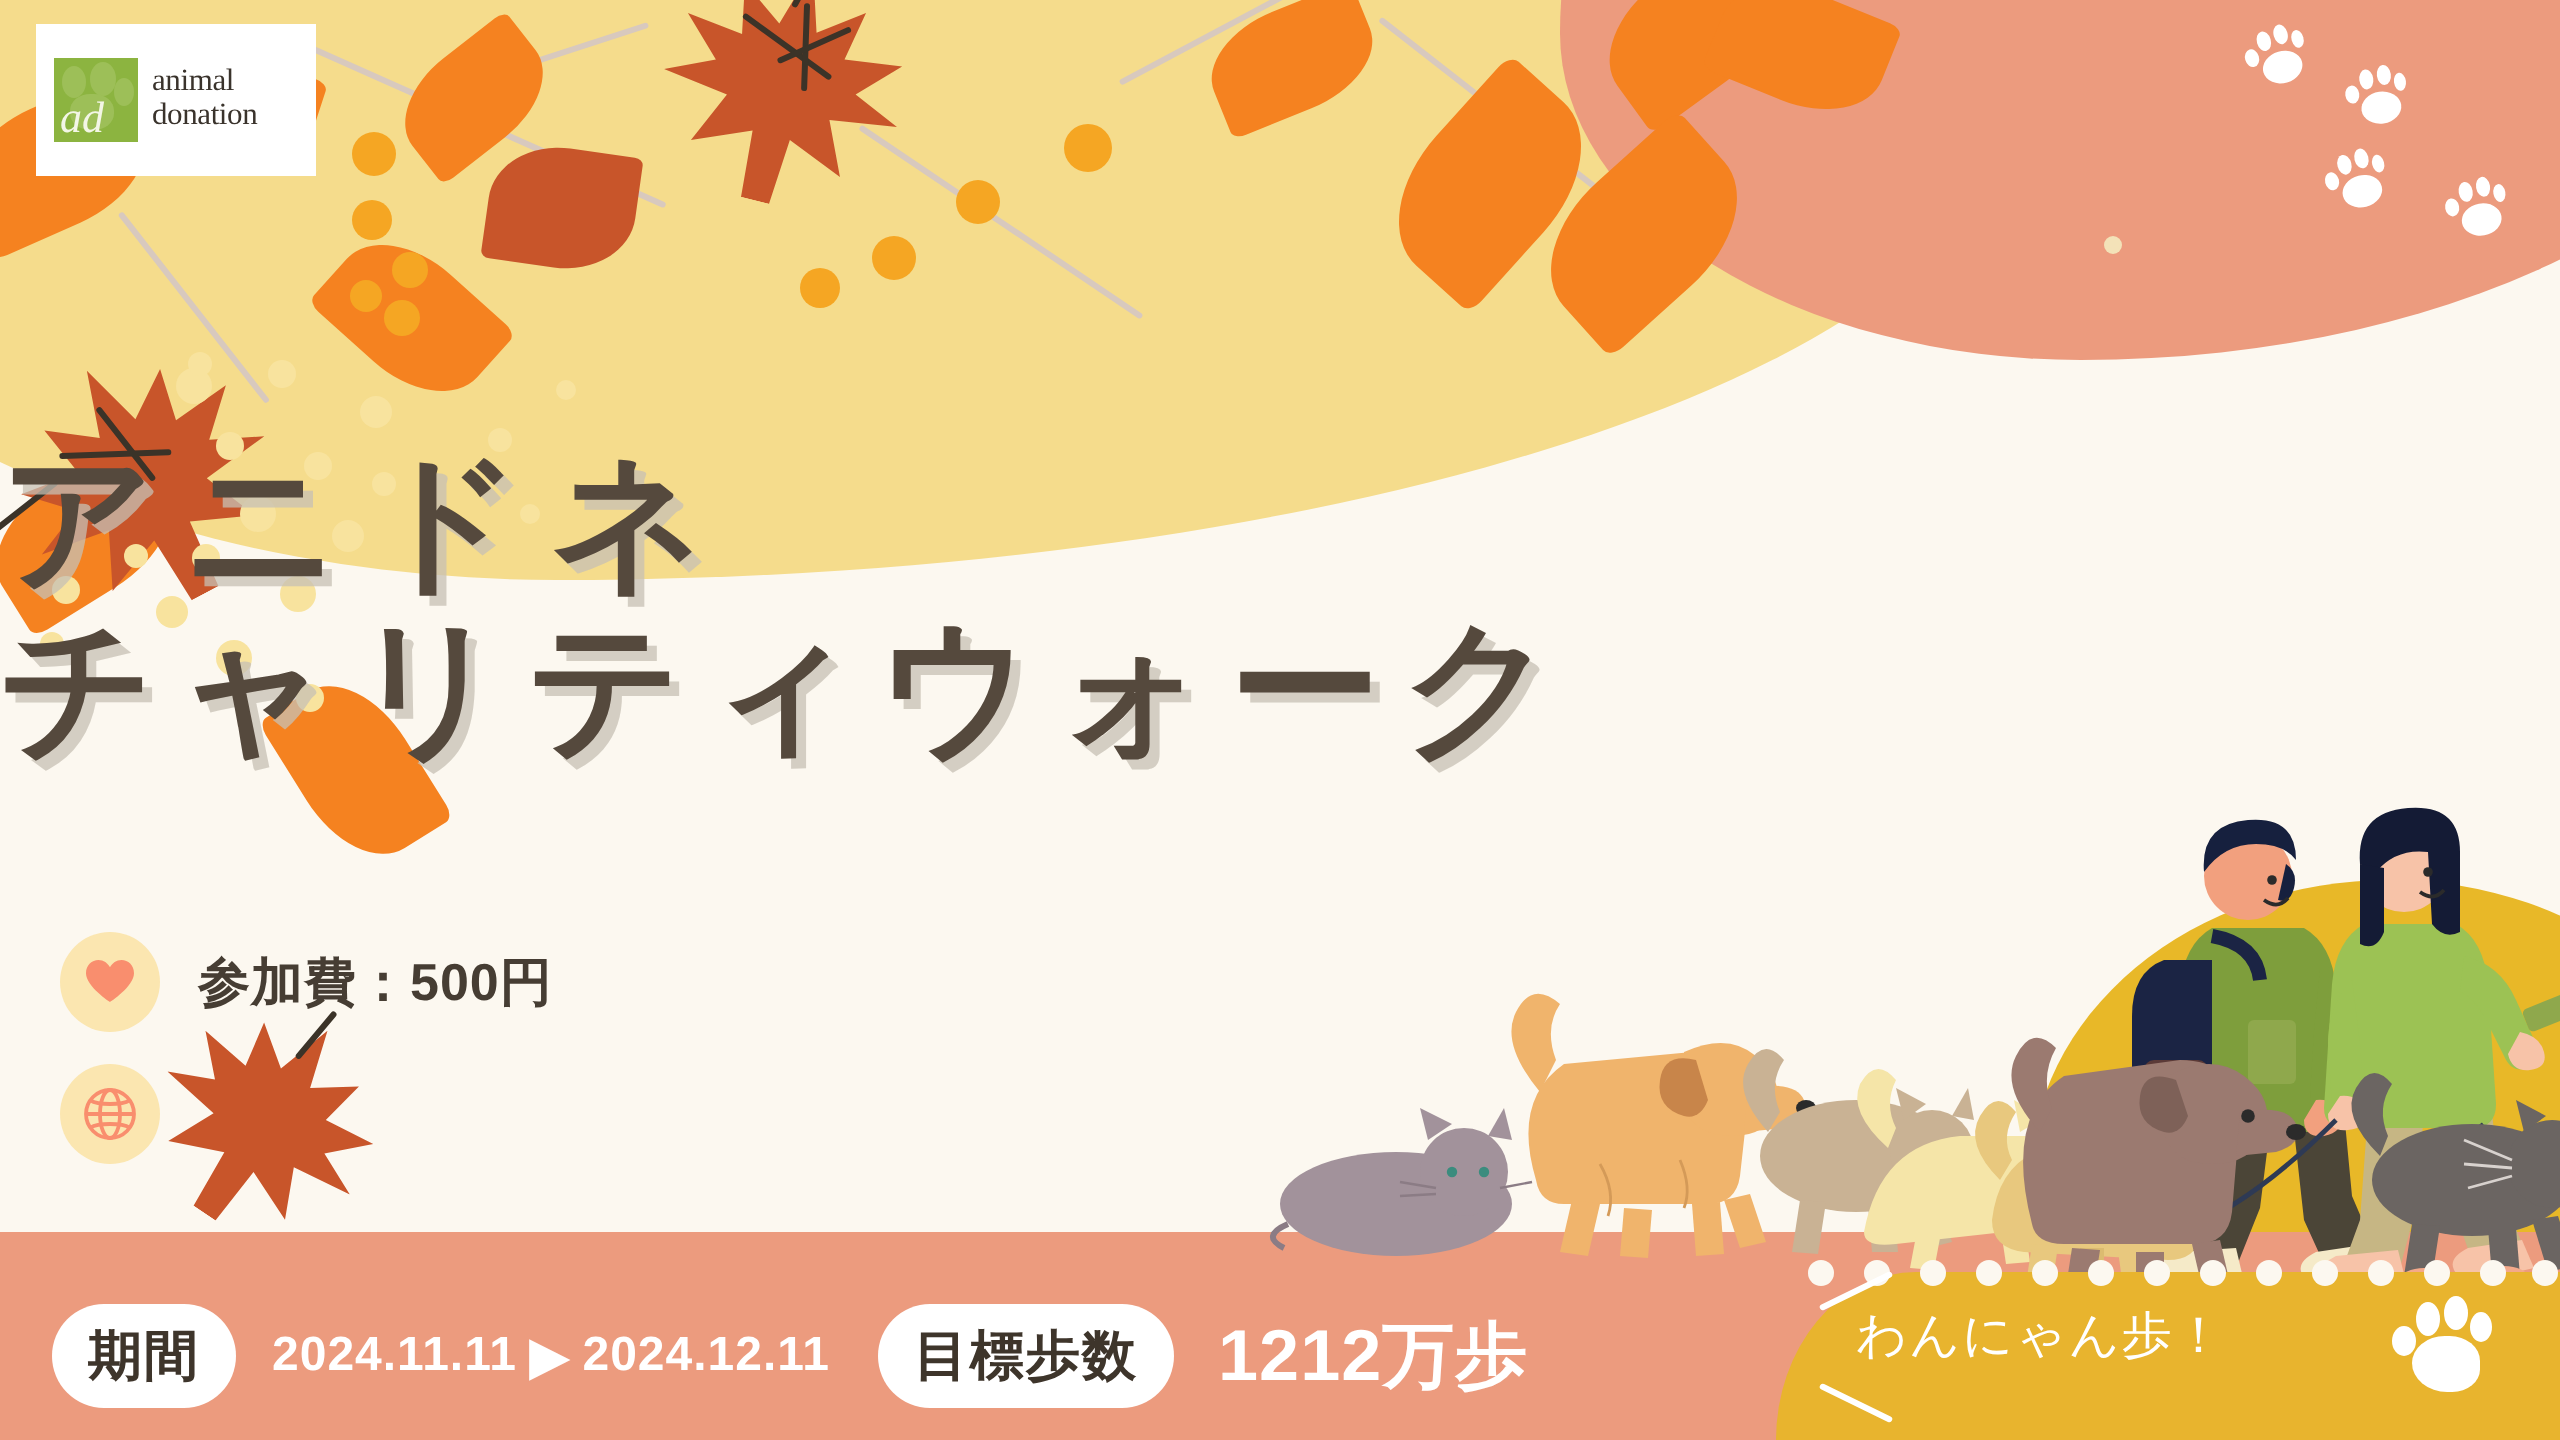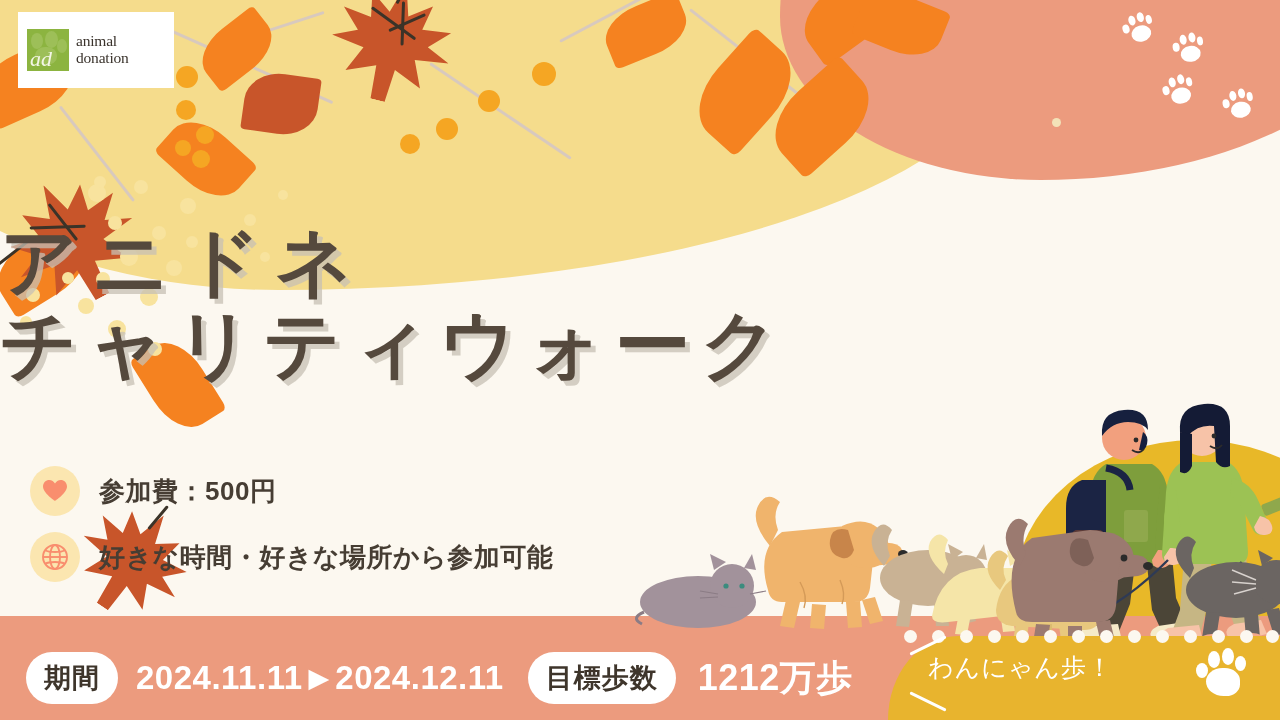--- a/index.html
+++ b/index.html
@@ -69,21 +69,21 @@
   }
   .maple-stem { position: absolute; background: #3B3328; border-radius: 2px; }
 
   
   .berry { position: absolute; border-radius: 50%; background: #F5A623; }
   .branch { position: absolute; background: #D8C9BE; border-radius: 2px; transform-origin: 0 50%; }
 
   
   #logo-card {
     position: absolute; left: 18px; top: 12px;
-    width: 156px; height: 76px;
+    width: 140px; height: 76px;
     background: #FFFFFF;
     display: flex; align-items: center; gap: 7px;
     padding: 0 8px 0 9px;
     z-index: 30;
   }
   #logo-mark {
     width: 42px; height: 42px; flex: none;
     background: #8CB440;
     position: relative; overflow: hidden;
   }
@@ -206,21 +206,21 @@
     padding: 0 18px;
   }
   .pill-text {
     color: #3E352B;
     font-size: 27px; font-weight: bold;
     letter-spacing: 1px;
     white-space: nowrap;
   }
   .bar-value {
     color: #FFFFFF;
-    font-size: 33px; font-weight: bold;
+    font-size: 24px; font-weight: bold;
     letter-spacing: .5px;
     white-space: nowrap;
   }
   #bar-arrow {
     color: #FFFFFF; font-size: 27px;
     margin: 0 6px 0 6px;
   }
   #tagline {
     position: absolute; z-index: 30;
     left: 928px; top: 651px;
@@ -388,21 +388,20 @@
         <svg width="28" height="28" viewBox="0 0 28 28" aria-hidden="true">
           <g fill="none" stroke="#F98E6E" stroke-width="1.9">
             <circle cx="14" cy="14" r="12"></circle>
             <ellipse cx="14" cy="14" rx="5" ry="12"></ellipse>
             <line x1="2" y1="14" x2="26" y2="14"></line>
             <path d="M4.2 7.2 C8 9.6 20 9.6 23.8 7.2"></path>
             <path d="M4.2 20.8 C8 18.4 20 18.4 23.8 20.8"></path>
           </g>
         </svg>
       </span>
-      <span class="info-label">好きな時間・好きな場所から参加可能</span>
     </div>
   </div>
 
   <div style="position:absolute;left:0;top:360px;width:1280px;height:290px;z-index:12">
     <svg width="1280" height="290" viewBox="0 0 1280 290" aria-hidden="true">
 
       <g>
 
         <path d="M1112 196 L1104 248 L1092 270 L1118 274 L1130 244 L1136 196 Z" fill="#4B4537"></path>
         <path d="M1088 266 q-10 4 -8 11 q2 7 16 6 l26 -2 l-4 -17 z" fill="#F5EAC8"></path>

